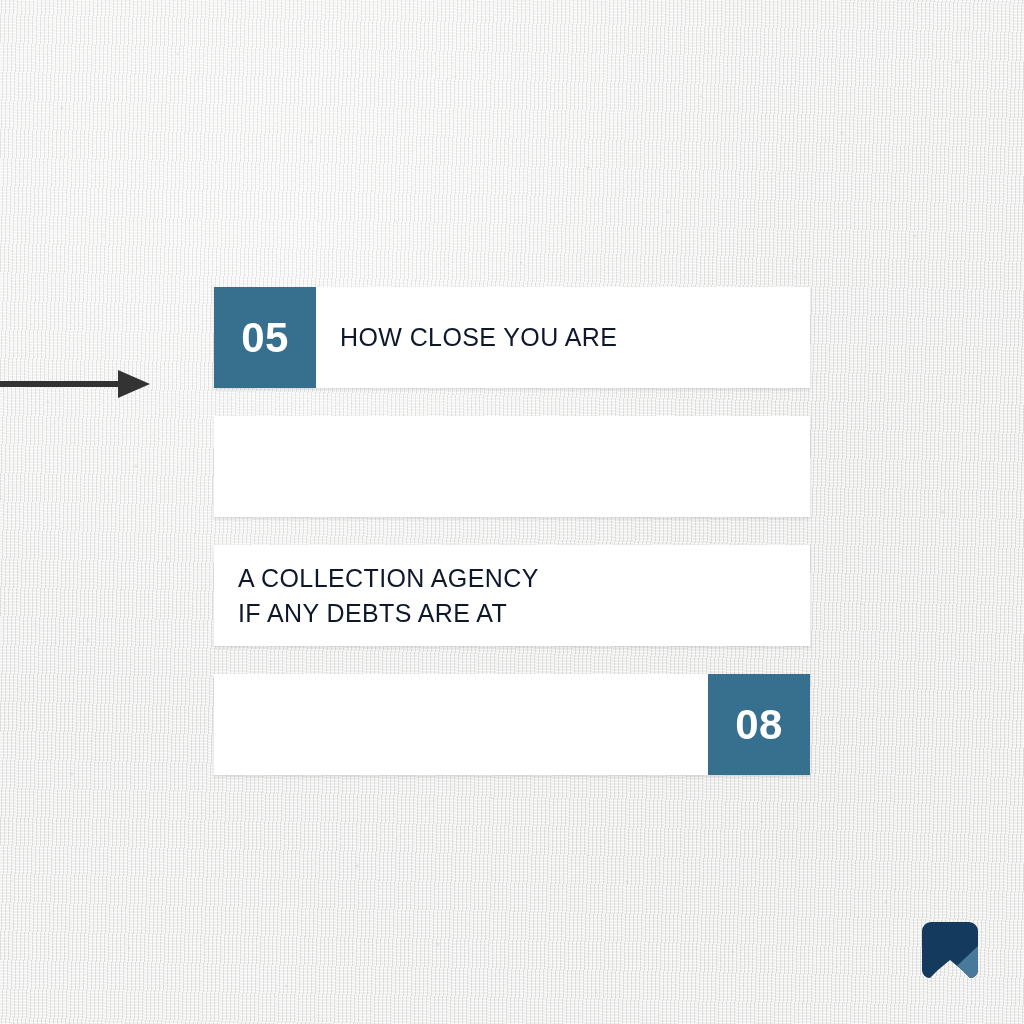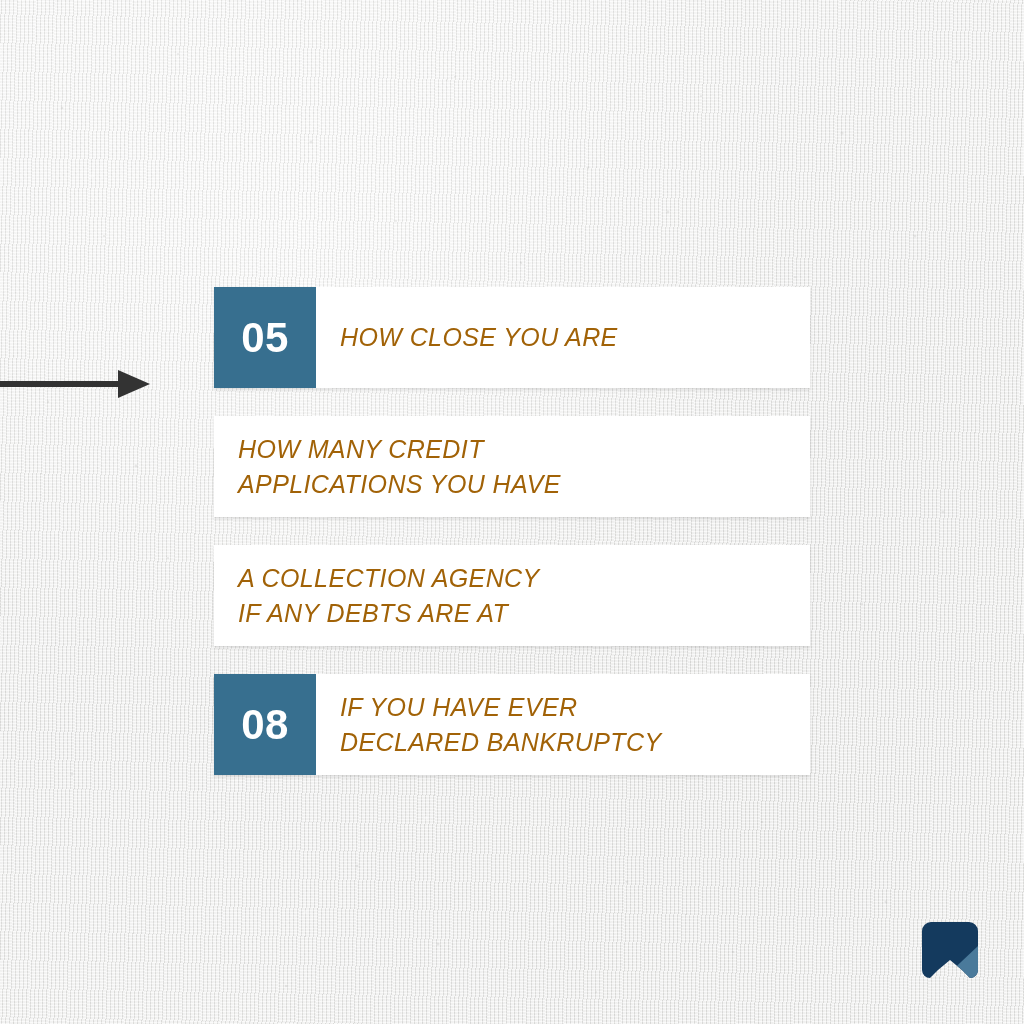--- a/index.html
+++ b/index.html
@@ -100,27 +100,26 @@
     line-height: 1;
   }
 
   .card-text {
     flex: 1 1 auto;
     display: flex;
     flex-direction: column;
     justify-content: center;
     padding-left: 24px;
     padding-right: 16px;
-    color: #a16207;
+    color: #0f172a;
     font-size: 25px;
     line-height: 35px;
     letter-spacing: 0.4px;
     text-transform: uppercase;
     white-space: nowrap;
-    font-style: italic;
   }
   .card-text .line { display: block; }
 
   
   #brand-logo {
     position: absolute;
     left: 922px;
     top: 922px;
     width: 56px;
     height: 56px;
@@ -202,39 +201,31 @@
   <div id="card-list">
 
     <div class="card">
       <div class="card-number">05</div>
       <div class="card-text">
         <span class="line">HOW CLOSE YOU ARE</span>
       </div>
     </div>
 
     <div class="card">
-      <div class="card-text">
-        <span class="line">HOW MANY CREDIT</span>
-        <span class="line">APPLICATIONS YOU HAVE</span>
-      </div>
     </div>
 
     <div class="card">
       <div class="card-text">
         <span class="line">A COLLECTION AGENCY</span>
         <span class="line">IF ANY DEBTS ARE AT</span>
       </div>
     </div>
 
     <div class="card">
       <div class="card-number">08</div>
-      <div class="card-text">
-        <span class="line">IF YOU HAVE EVER</span>
-        <span class="line">DECLARED BANKRUPTCY</span>
-      </div>
     </div>
 
   </div>
 
   <svg id="brand-logo" viewBox="0 0 56 56" xmlns="http://www.w3.org/2000/svg">
     <defs>
       <clipPath id="logo-clip">
         <path d="M0,9 A9,9 0 0 1 9,0 L47,0 A9,9 0 0 1 56,9 L56,48
                  A8,8 0 0 1 48,56 L40,48 L28,38 L16,48 L8,56
                  A8,8 0 0 1 0,48 Z"></path>

